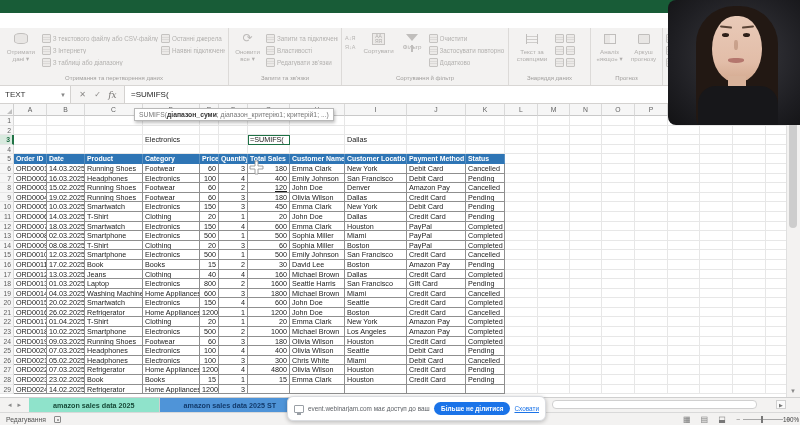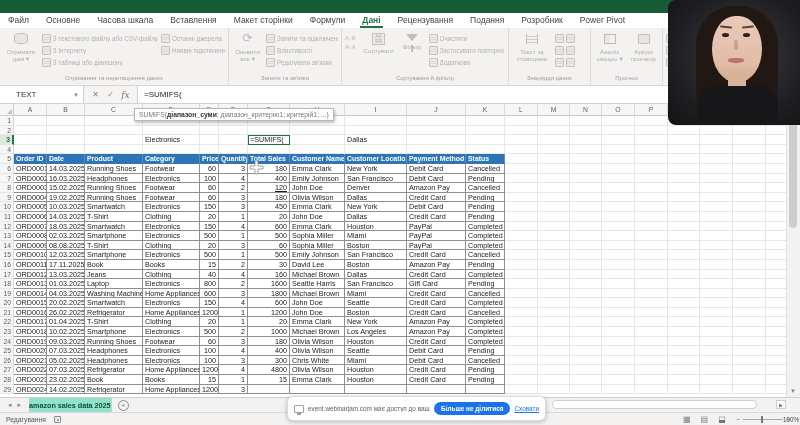--- a/index.html
+++ b/index.html
@@ -38,22 +38,22 @@
           border-top:7px solid #c0bebc;margin:2px auto 0;position:relative;}
   .funnel::after{content:"";position:absolute;left:-1px;top:-1px;width:2px;height:7px;background:#c0bebc;top:4px;}
   .azbox{width:13px;height:12px;border:1px solid #c5c3c1;font-size:5px;color:#b0aeac;line-height:5px;
          text-align:center;background:#eceae8;margin:1px auto 0;}
   .sortmini{width:14px;display:flex;flex-direction:column;gap:3px;padding-top:4px;}
   .sortmini span{font-size:5.5px;color:#b8b6b4;line-height:6px;}
 
   
   .fbar{position:absolute;left:0;top:86px;width:800px;height:18px;background:#f5f4f3;
         border-bottom:1px solid #d4d2d0;display:flex;align-items:stretch;}
-  .namebox{width:84px;background:#fff;border-right:1px solid #d4d2d0;display:flex;align-items:center;
-           padding-left:16px;font-size:8px;color:#333;}
+  .namebox{width:71px;background:#fff;border-right:1px solid #d4d2d0;display:flex;align-items:center;
+           padding-left:5px;font-size:8px;color:#333;}
   .namebox .arr{margin-left:auto;margin-right:4px;font-size:6px;color:#888;}
   .fbtns{display:flex;align-items:center;gap:0;border-right:1px solid #d4d2d0;padding:0 4px;}
   .fbtn{width:15px;text-align:center;font-size:8px;color:#8a8886;}
   .fbtn.fx{font-family:"DejaVu Serif",serif;font-style:italic;font-size:9px;color:#7a7876;}
   .finput{flex:1;background:#fff;font-size:8px;color:#222;display:flex;align-items:center;padding-left:6px;}
 
   
   #sheet-grid{position:absolute;left:0;top:104px;width:786px;height:293px;overflow:hidden;background:#fff;}
   .grow{display:flex;height:9.6px;}
   .grow.letters{height:12px;}
@@ -86,21 +86,21 @@
             padding:0 4px;white-space:nowrap;z-index:6;}
   .ftooltip b{color:#333;}
 
   
   .cellcursor{position:absolute;left:249px;top:160px;width:15px;height:15px;z-index:7;}
 
   
   .tabbar{position:absolute;left:0;top:397px;width:800px;height:15px;background:#f3f2f1;
           border-top:1px solid #cfcfcf;display:flex;align-items:stretch;font-size:7.2px;}
   .navarrows{display:flex;align-items:center;gap:6px;padding:0 8px;color:#8a8a8a;font-size:7px;}
-  .stab{display:flex;align-items:center;padding:0 0;font-weight:bold;border-right:1px solid #cfcfcf;white-space:nowrap;}
+  .stab{display:flex;align-items:center;padding:0 24px;font-weight:bold;border-right:1px solid #cfcfcf;white-space:nowrap;}
   .stab.t1{background:#8fe3cb;color:#174a38;}
   .stab.t2{background:#4f94d8;color:#123a6b;}
   .addsheet{width:11px;height:11px;border:1px solid #8a8a8a;border-radius:50%;color:#8a8a8a;font-size:8px;
             line-height:9px;text-align:center;align-self:center;margin-left:6px;}
   .hscroll{position:absolute;left:548px;top:400px;width:226px;height:9px;background:#f3f2f1;}
   .hthumb{position:absolute;left:4px;top:0px;width:205px;height:9px;background:#fff;border:1px solid #d0d0d0;border-radius:4px;}
   .harrow{position:absolute;left:776px;top:400px;width:10px;height:9px;border:1px solid #d0d0d0;background:#fbfbfb;
           font-size:5px;color:#777;text-align:center;line-height:8px;}
 
   
@@ -142,33 +142,20 @@
   .neck{position:absolute;left:60px;top:76px;width:18px;height:14px;background:#d8b29a;}
   .shoulders{position:absolute;left:30px;top:86px;width:80px;height:40px;background:#17171a;border-radius:18px 18px 0 0;}
 </style>
 </head>
 <body>
 
 <div id="stage">
 
   <div class="titlebar"></div>
 
-  <div class="tabrow" id="tabrow">
-      <div class="rtab">Файл</div>
-      <div class="rtab">Основне</div>
-      <div class="rtab">Часова шкала</div>
-      <div class="rtab">Вставлення</div>
-      <div class="rtab">Макет сторінки</div>
-      <div class="rtab">Формули</div>
-      <div class="rtab active">Дані</div>
-      <div class="rtab">Рецензування</div>
-      <div class="rtab">Подання</div>
-      <div class="rtab">Розробник</div>
-      <div class="rtab">Power Pivot</div>
-    </div>
 
   <div class="ribbon">
 
     <div class="rgroup" style="width:229px">
       <div class="rgroup-body">
         <div class="bigbtn">
           <div class="gicon">
               <div class="cylinder"></div>
             </div>
           <div class="blabel">Отримати
@@ -708,21 +695,21 @@
         <div class="c" style="width: 33px;"></div>
         <div class="c" style="width: 33px;"></div>
         <div class="c" style="width: 32px;"></div>
         <div class="c" style="width: 33px;"></div>
         <div class="c" style="width: 33px;"></div>
         <div class="c" style="width: 33px;"></div>
       </div>
       <div class="grow">
         <div class="rn" style="width: 14px;">16</div>
         <div class="c t" style="width: 33px;">ORD0011</div>
-        <div class="c t" style="width: 38px;">17.11.2025</div>
+        <div class="c t" style="width: 38px;">17.02.2025</div>
         <div class="c t" style="width: 58px;">Book</div>
         <div class="c t" style="width: 57px;">Books</div>
         <div class="c t num" style="width: 19px;">15</div>
         <div class="c t num" style="width: 29px;">2</div>
         <div class="c t num" style="width: 42px;">30</div>
         <div class="c t" style="width: 55px;">David Lee</div>
         <div class="c t" style="width: 62px;">Boston</div>
         <div class="c t" style="width: 59px;">Amazon Pay</div>
         <div class="c t" style="width: 39px;">Pending</div>
         <div class="c" style="width: 33px;"></div>
@@ -1052,20 +1039,23 @@
   </svg>
 
   <div class="tabbar">
     <div class="navarrows">
       <span>◂</span>
       <span>▸</span>
     </div>
     <div class="stab t1">
         <span>amazon sales data 2025</span>
       </div>
+    <div class="stab t2">
+        <span>amazon sales data 2025 ST</span>
+      </div>
     <div class="addsheet">+</div>
   </div>
   <div class="hscroll">
       <div class="hthumb"></div>
     </div>
   <div class="harrow">▶</div>
 
   <div class="statusbar">
     <span class="smode">Редагування</span>
     <span class="macroicon"></span>

